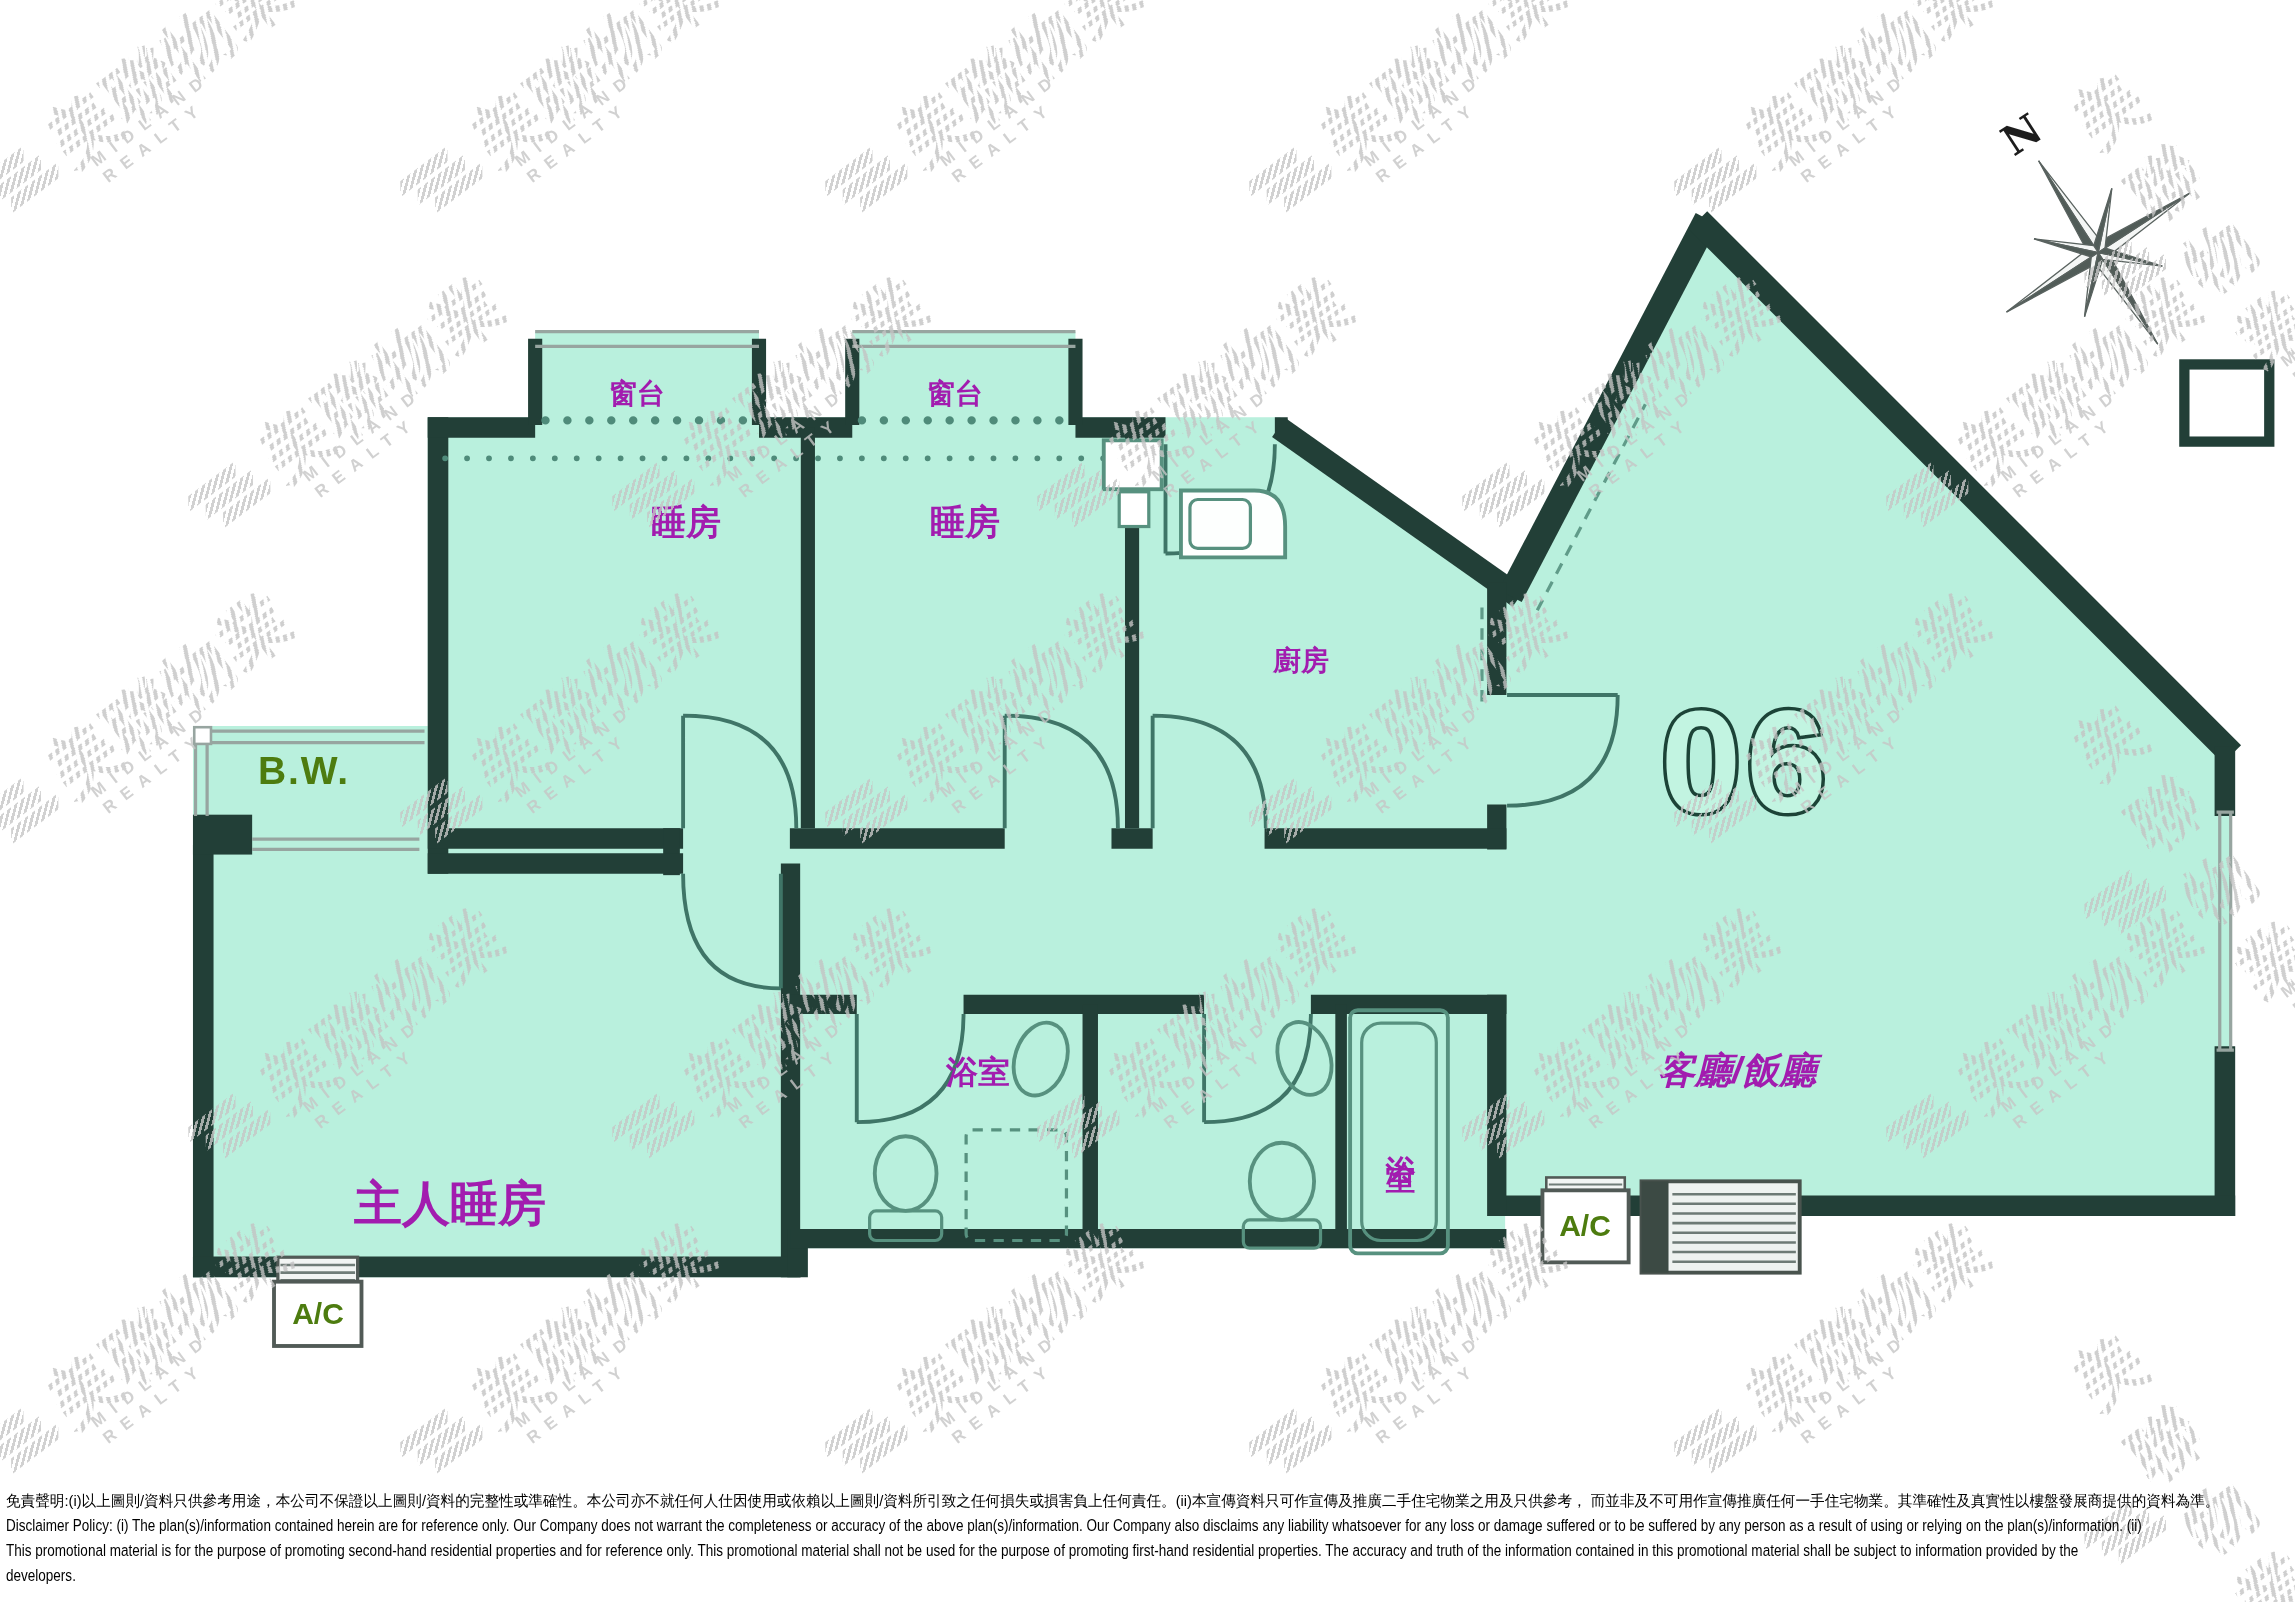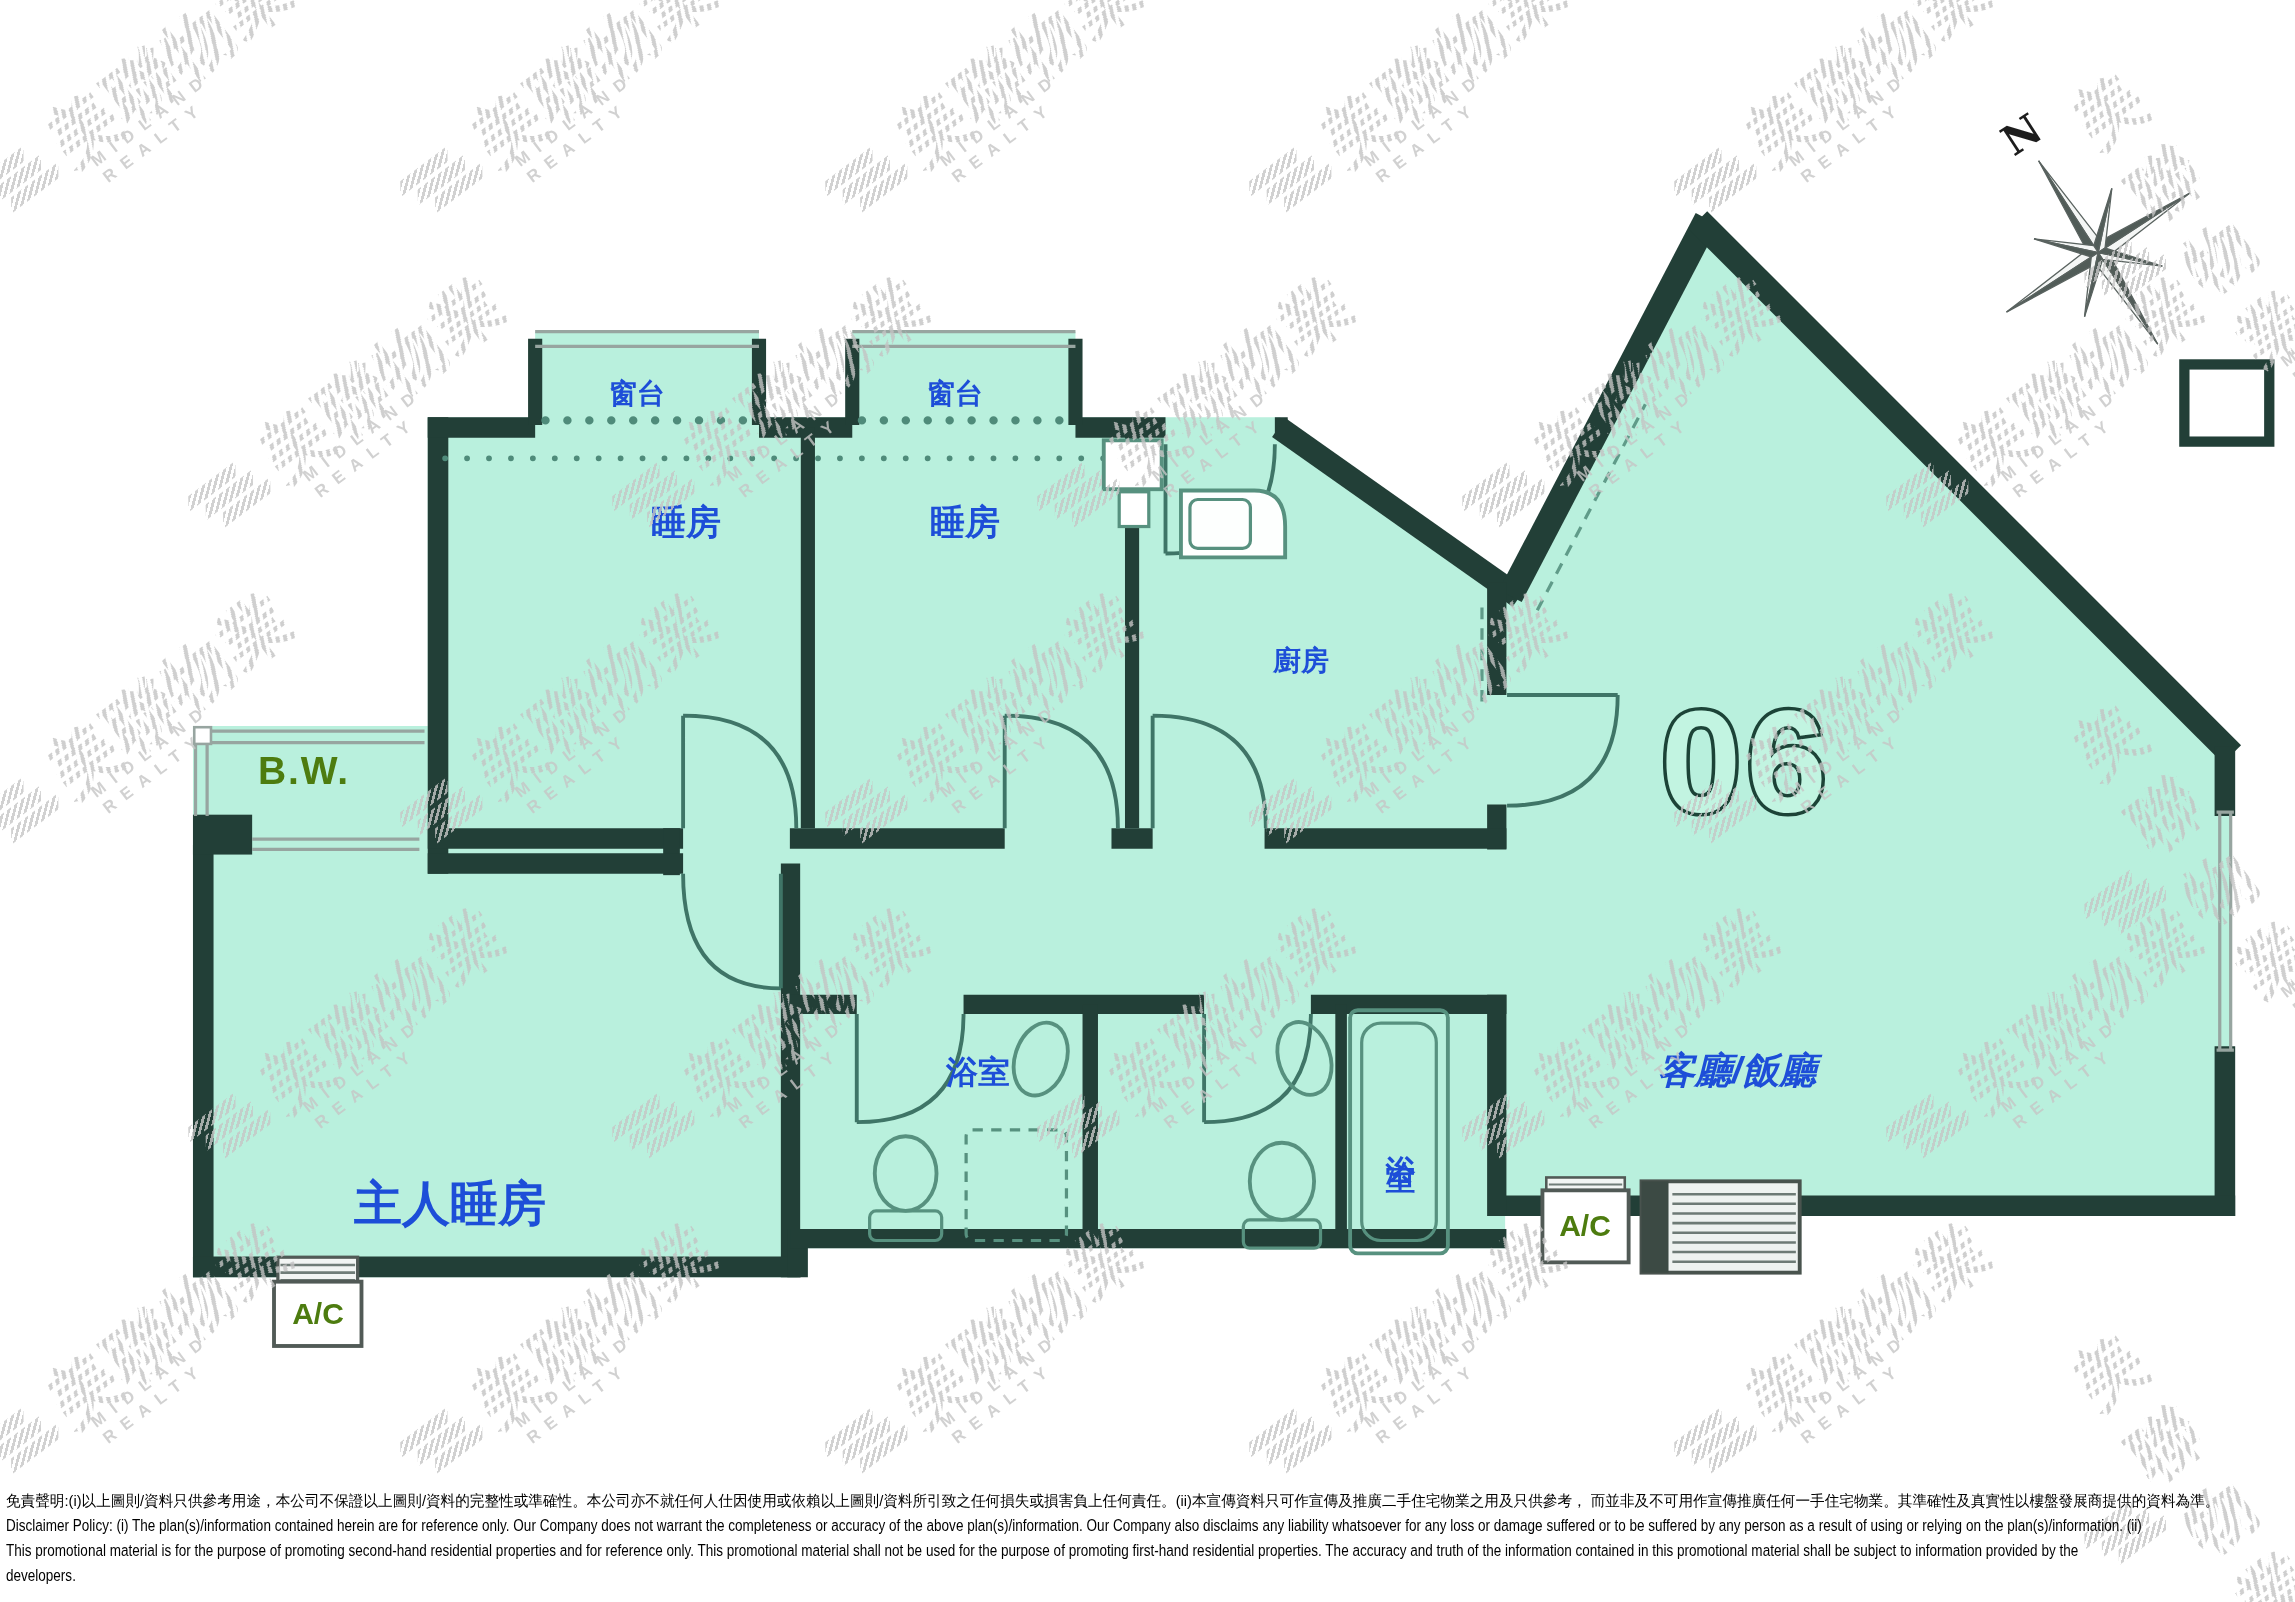--- a/index.html
+++ b/index.html
@@ -1,21 +1,21 @@
 <!DOCTYPE html>
 <html style="font-size:10.3px"><head>
 <meta charset="utf-8">
 <style>
   html,body{margin:0;padding:0;background:#fff;}
   #stage{position:relative;width:2295px;height:1603px;background:#ffffff;overflow:hidden;
          font-family:"Liberation Sans",sans-serif;}
   #plan-svg{position:absolute;left:0;top:0;z-index:1;}
   
   .lbl{position:absolute;transform:translate(-50%,-50%);white-space:nowrap;z-index:2;
-       color:#1d4ed8;font-weight:700;filter:blur(0.4px);}
+       color:#a21caf;font-weight:700;filter:blur(0.4px);}
   .lbl-gray{color:#4d7c0f;filter:none;}
   .lbl-vert{writing-mode:vertical-rl;letter-spacing:6.4px;}
   
   #wm-layer{position:absolute;left:0;top:0;width:100%;height:100%;z-index:3;pointer-events:none;}
   .wm{position:absolute;display:flex;align-items:center;gap:11.6px;transform:rotate(-37deg);
       opacity:.8;pointer-events:none;}
   .wm-bars{display:block;}
   .wm-bars i{display:block;width:59px;height:13px;margin:3.9px 0;
       background:repeating-linear-gradient(118deg,#c6c6c6 0 3.9px,rgba(255,255,255,0) 3.9px 7.7px);
       transform:skewX(-36deg);}

